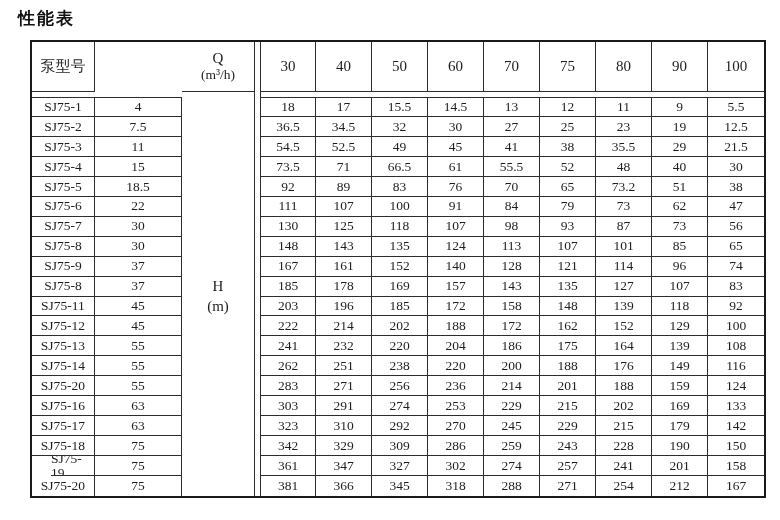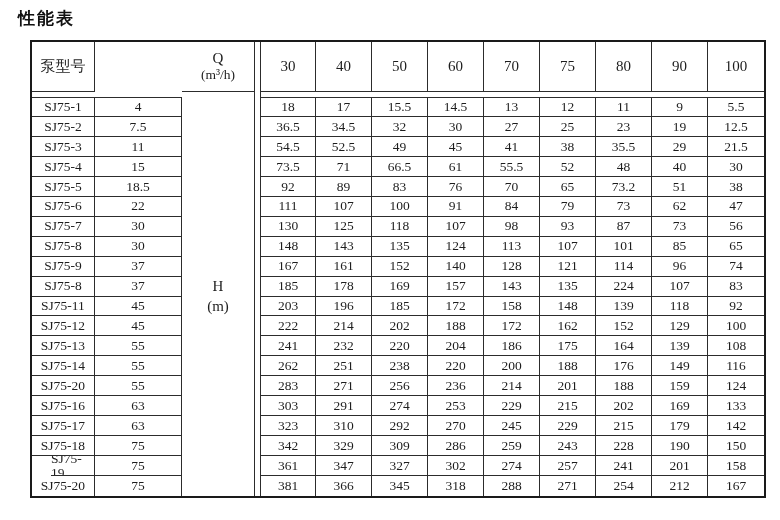--- a/index.html
+++ b/index.html
@@ -157,21 +157,21 @@
       <div class="cell br bb" style="grid-area: 11 / 12;">96</div>
       <div class="cell  bb" style="grid-area: 11 / 13;">74</div>
       <div class="cell br bb" style="grid-area: 12 / 1;">SJ75-8</div>
       <div class="cell br bb" style="grid-area: 12 / 2;">37</div>
       <div class="cell br bl bb" style="grid-area: 12 / 5;">185</div>
       <div class="cell br bb" style="grid-area: 12 / 6;">178</div>
       <div class="cell br bb" style="grid-area: 12 / 7;">169</div>
       <div class="cell br bb" style="grid-area: 12 / 8;">157</div>
       <div class="cell br bb" style="grid-area: 12 / 9;">143</div>
       <div class="cell br bb" style="grid-area: 12 / 10;">135</div>
-      <div class="cell br bb" style="grid-area: 12 / 11;">224</div>
+      <div class="cell br bb" style="grid-area: 12 / 11;">127</div>
       <div class="cell br bb" style="grid-area: 12 / 12;">107</div>
       <div class="cell  bb" style="grid-area: 12 / 13;">83</div>
       <div class="cell br bb" style="grid-area: 13 / 1;">SJ75-11</div>
       <div class="cell br bb" style="grid-area: 13 / 2;">45</div>
       <div class="cell br bl bb" style="grid-area: 13 / 5;">203</div>
       <div class="cell br bb" style="grid-area: 13 / 6;">196</div>
       <div class="cell br bb" style="grid-area: 13 / 7;">185</div>
       <div class="cell br bb" style="grid-area: 13 / 8;">172</div>
       <div class="cell br bb" style="grid-area: 13 / 9;">158</div>
       <div class="cell br bb" style="grid-area: 13 / 10;">148</div>

